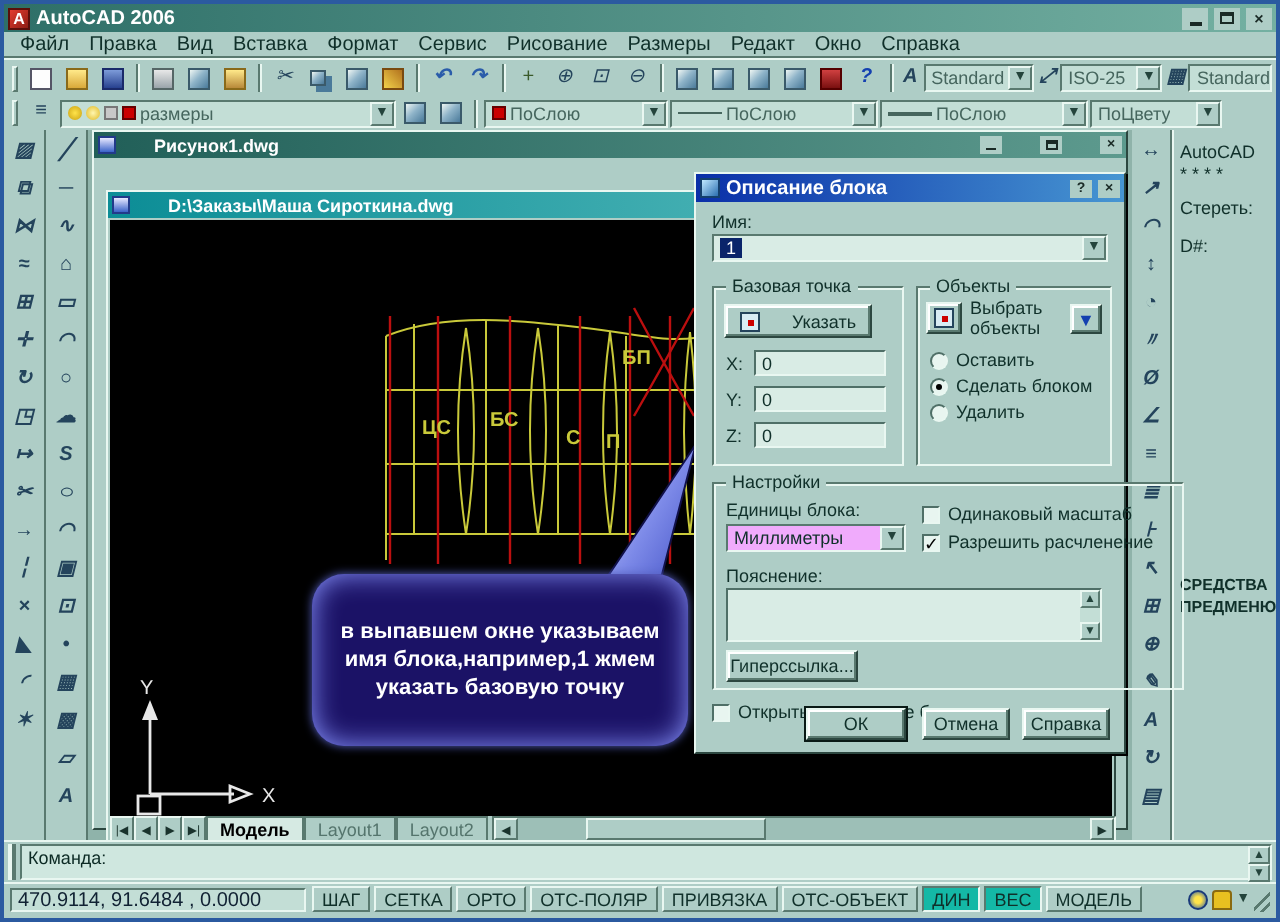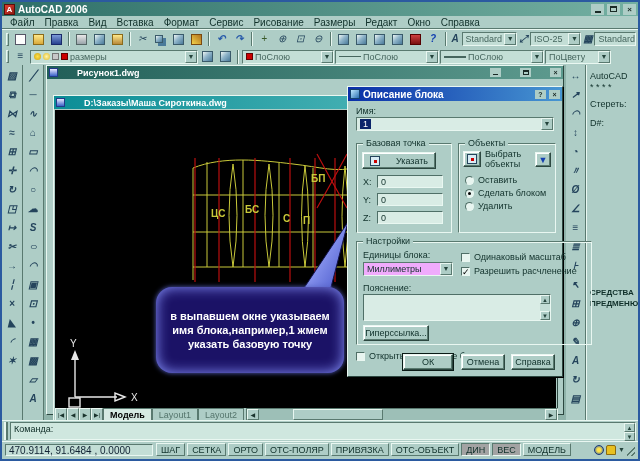--- a/index.html
+++ b/index.html
@@ -191,21 +191,21 @@
     font-family:"DejaVu Sans Mono",monospace;font-size:9px;padding:1px 3px;color:#0c2a24;position:relative;}
   .cmdsb{position:absolute;right:0;top:0;bottom:0;width:11px;background:#bcd9d1;display:flex;flex-direction:column;justify-content:space-between;}
   .cmdsb span{height:9px;background:var(--face);border:1px solid;border-color:var(--hl) var(--sh) var(--sh) var(--hl);
     font-size:6px;line-height:8px;text-align:center;color:#24443c;}
   .statusbar{position:absolute;left:0;top:439px;width:636px;height:16px;background:var(--face);
     display:flex;align-items:center;gap:3px;padding:0 3px;font-size:9px;border-top:1px solid var(--hl);}
   .coords{width:148px;height:12px;background:#c3ded6;border:1px solid;
     border-color:var(--sh) var(--hl) var(--hl) var(--sh);font-size:10px;padding:0 3px;color:#123;line-height:11px;}
   .status-toggle{height:13px;padding:0 4px;display:flex;align-items:center;background:var(--face);
     border:1px solid;border-color:var(--hl) var(--sh) var(--sh) var(--hl);white-space:nowrap;}
-  .status-toggle.pressed{border-color:var(--sh) var(--hl) var(--hl) var(--sh);background:#a3a3a3;}
+  .status-toggle.pressed{border-color:var(--sh) var(--hl) var(--hl) var(--sh);background:#14b8a6;}
   .tray{margin-left:auto;display:flex;align-items:center;gap:2px;}
   .tray .ticon{width:10px;height:10px;}
   .t-comm{background:radial-gradient(#ffe34a 30%,#2a5caa);border-radius:50%;border:1px solid #1a3a7a;}
   .t-lock{background:#e8c020;border:1px solid #8a6a10;border-radius:2px 2px 0 0;}
   .t-arrow{font-size:7px;color:#24443c;}
   .rgrip{width:8px;height:12px;background:
     linear-gradient(135deg,transparent 50%,var(--sh) 50%,var(--sh) 60%,transparent 60%,transparent 75%,var(--sh) 75%,var(--sh) 85%,transparent 85%);}
 </style>
 </head>
 <body>

